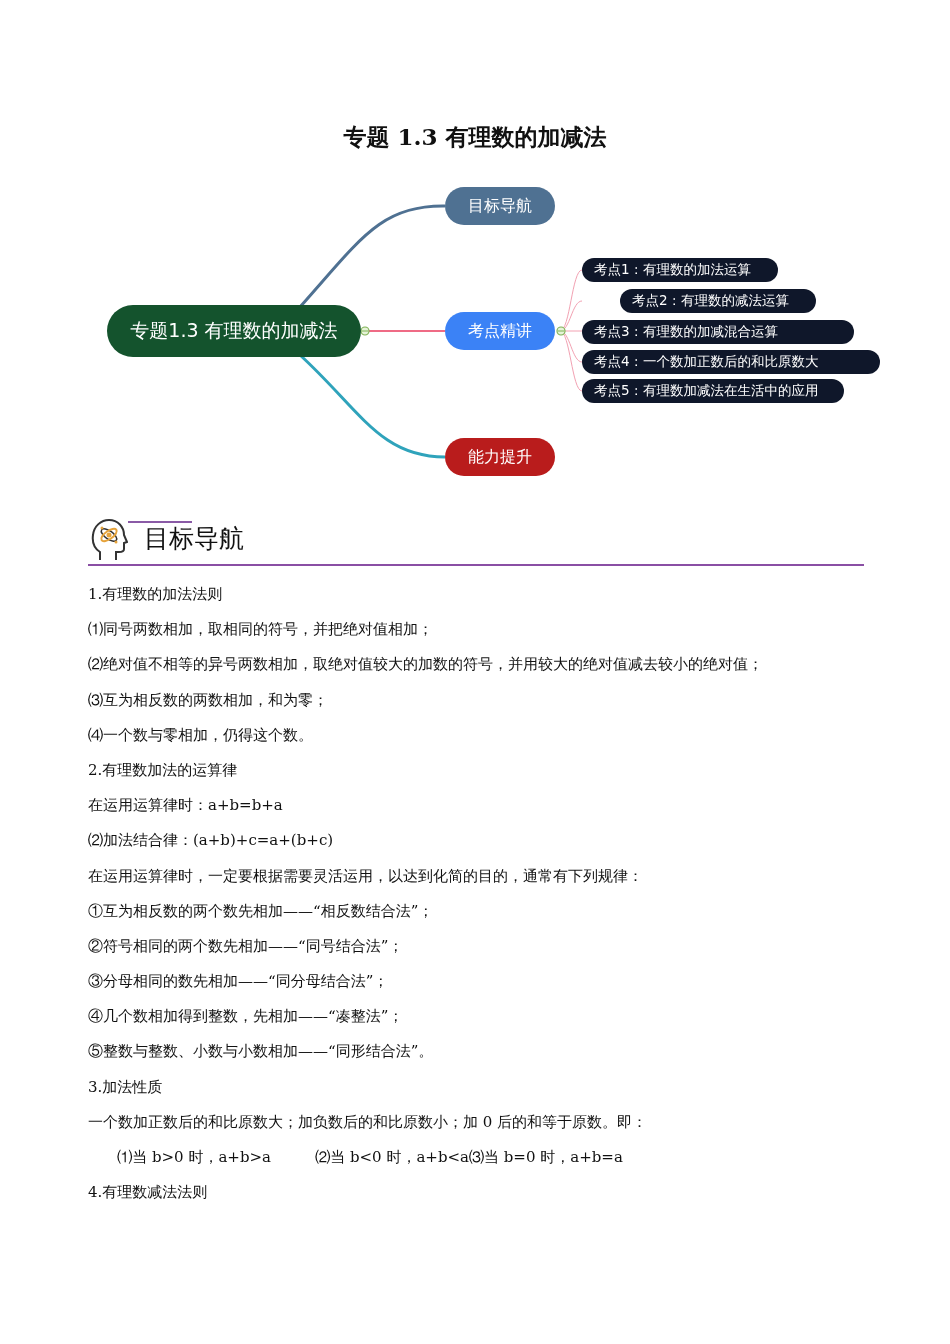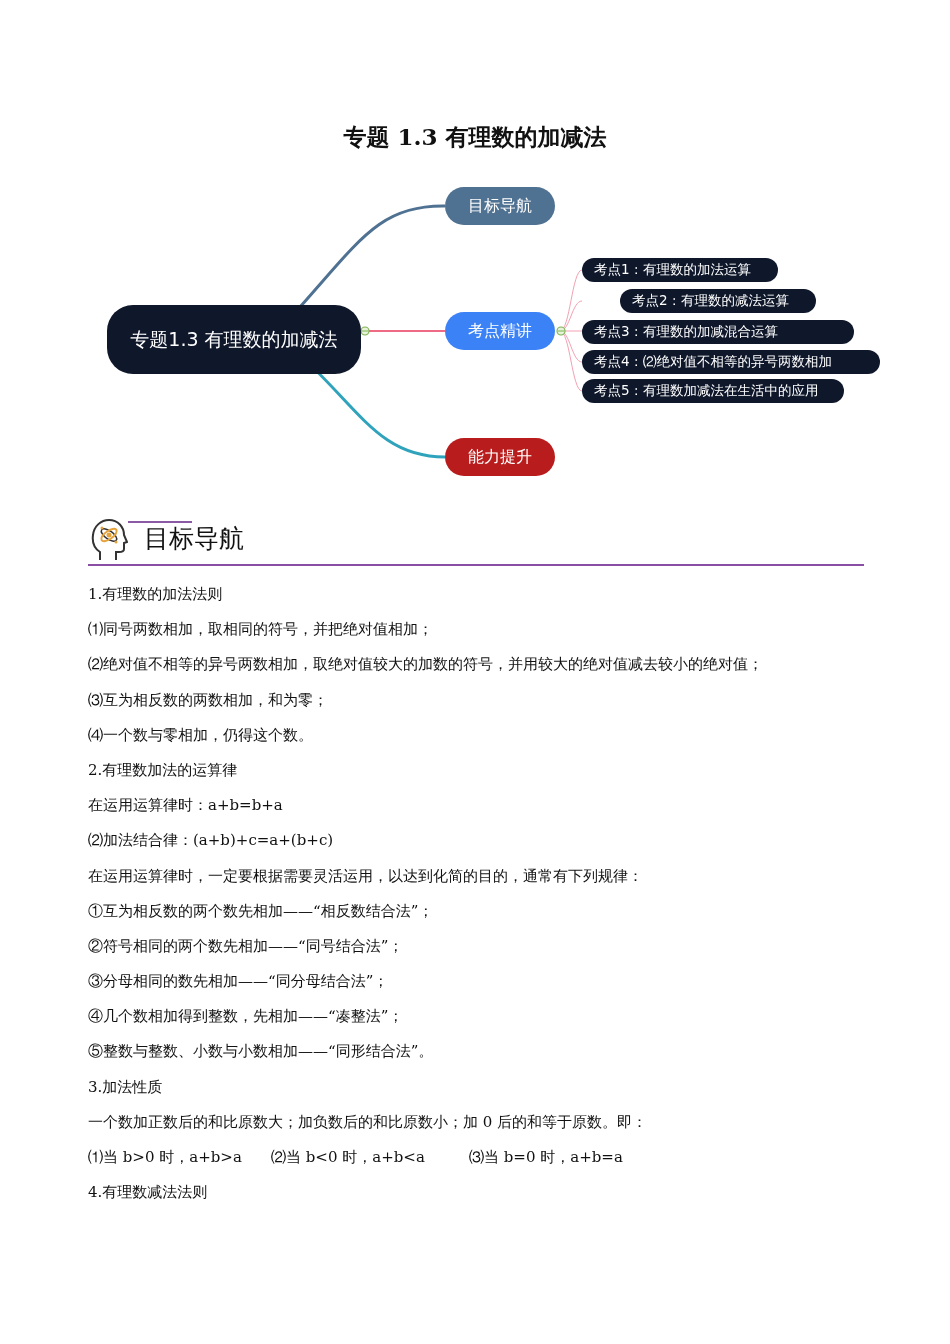--- a/index.html
+++ b/index.html
@@ -4,37 +4,37 @@
 <style>
   html, body { margin: 0; padding: 0; background: #ffffff; }
   body { width: 950px; height: 1344px; position: relative; overflow: hidden;
          font-family: "DejaVu Serif", "Liberation Serif", serif; color: #111; }
   .title { position: absolute; top: 122px; left: 0; width: 950px; text-align: center;
            font-size: 23px; font-weight: bold; font-family: "DejaVu Serif", "Liberation Serif", serif; }
   .mindmap { position: absolute; left: 0; top: 180px; width: 950px; height: 310px; }
   .mm-svg { position: absolute; left: 0; top: 0; }
   .node { position: absolute; color: #fff; font-family: "DejaVu Sans", "Liberation Sans", sans-serif;
           display: flex; align-items: center; justify-content: center; white-space: nowrap; }
-  .root { left: 107px; top: 125px; width: 254px; height: 69px; border-radius: 26px;
-          background: #0f172a; font-size: 19px; }
+  .root { left: 107px; top: 125px; width: 254px; height: 52px; border-radius: 26px;
+          background: #14532d; font-size: 19px; }
   .main { width: 110px; height: 38px; border-radius: 19px; font-size: 16px; left: 445px; }
   .n-nav { top: 7px; background: #4f7192; }
   .n-kd { top: 132px; background: #3b82f6; }
   .n-nl { top: 258px; background: #b91c1c; }
   .sub { left: 582px; height: 24px; border-radius: 12px; background: #0f172a; font-size: 13.5px;
          justify-content: flex-start; padding: 0 12px; box-sizing: border-box; }
   .header-section { position: absolute; left: 88px; top: 516px; width: 776px; height: 52px; }
   .hs-icon { position: absolute; left: 2px; top: 2px; width: 38px; height: 44px; }
   .hs-title { position: absolute; left: 56px; top: 6px; font-size: 25px;
               font-family: "DejaVu Sans", "Liberation Sans", sans-serif; color: #111; }
   .hs-topline { position: absolute; left: 40px; top: 5px; width: 64px; height: 2px; background: #8a5aa6; }
   .hs-line { position: absolute; left: 0; top: 48px; width: 776px; height: 2px; background: #8a4fa4; }
   .content { position: absolute; left: 88px; top: 582px; width: 780px; font-size: 15px; }
   .line { height: 35.2px; line-height: 24px; white-space: nowrap; }
-  .row3 span { display: inline-block; }
+  .row3 span { display: inline-block; text-align: right; }
 </style>
 </head>
 <body>
 
 <div class="title">专题 1.3 有理数的加减法</div>
 
 <div class="mindmap">
   <svg class="mm-svg" width="950" height="310">
     <path d="M300 127 C 360 60, 380 25, 445 26" stroke="#4f7192" stroke-width="3" fill="none"></path>
     <path d="M300 175 C 360 230, 380 277, 445 277" stroke="#2fa3bb" stroke-width="3" fill="none"></path>
@@ -49,21 +49,21 @@
     <circle cx="561" cy="151" r="4" fill="#e6f3d8" stroke="#7fb255" stroke-width="1.2"></circle>
     <line x1="558" y1="151" x2="564" y2="151" stroke="#7fb255" stroke-width="1"></line>
   </svg>
   <div class="node root">专题1.3 有理数的加减法</div>
   <div class="node main n-nav">目标导航</div>
   <div class="node main n-kd">考点精讲</div>
   <div class="node main n-nl">能力提升</div>
   <div class="node sub" style="top:78px;width:196px;">考点1：有理数的加法运算</div>
   <div class="node sub" style="top:109px;width:196px;margin-left:38px;">考点2：有理数的减法运算</div>
   <div class="node sub" style="top:140px;width:272px;">考点3：有理数的加减混合运算</div>
-  <div class="node sub" style="top:170px;width:298px;">考点4：⑵绝对值不相等的异号两数相加</div>
+  <div class="node sub" style="top:170px;width:298px;">考点4：一个数加正数后的和比原数大</div>
   <div class="node sub" style="top:199px;width:262px;">考点5：有理数加减法在生活中的应用</div>
 </div>
 
 <div class="header-section">
   <svg class="hs-icon" viewBox="0 0 38 44">
     <path d="M10 42 L10 34 C4 30, 2 24, 3 17 C4 8, 11 2, 19 2 C28 2, 34 9, 34 17 L37 24 L34 25 L34 31 C34 33, 32 34, 29 34 L26 34 L26 42" fill="none" stroke="#333" stroke-width="2"></path>
     <ellipse cx="19" cy="17" rx="9" ry="4" transform="rotate(35 19 17)" fill="none" stroke="#333" stroke-width="1.5"></ellipse>
     <ellipse cx="19" cy="17" rx="9" ry="4" transform="rotate(-35 19 17)" fill="none" stroke="#e6a33b" stroke-width="2"></ellipse>
     <circle cx="19" cy="17" r="2.5" fill="#e6a33b"></circle>
     <circle cx="12" cy="10" r="1.5" fill="#e6a33b"></circle>

